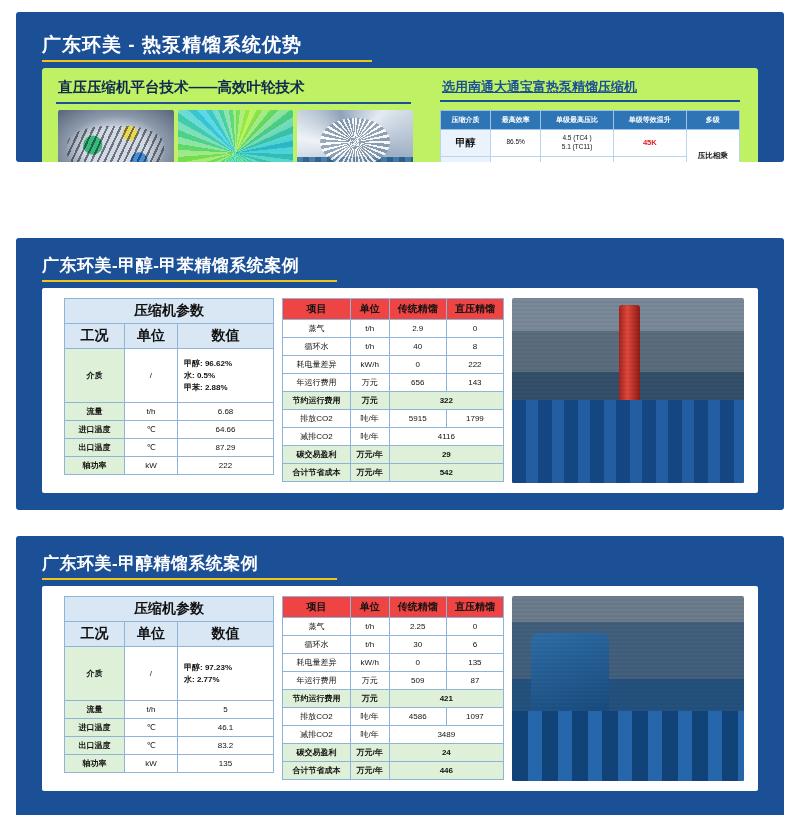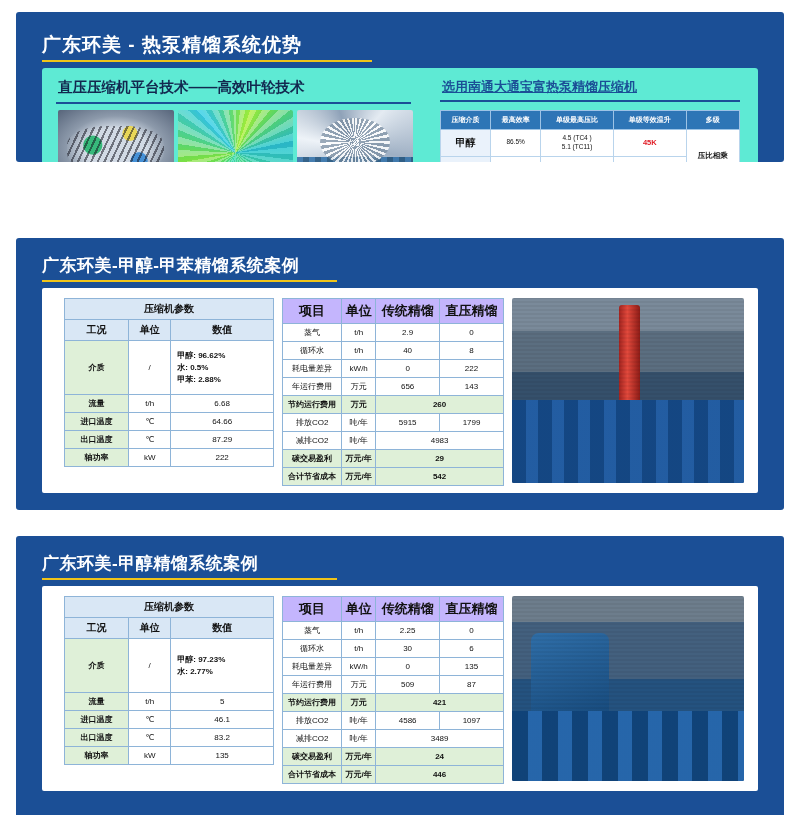--- a/index.html
+++ b/index.html
@@ -35,21 +35,21 @@
   .p1-underline {
     position: absolute;
     left: 26px; top: 48px;
     width: 330px; height: 2px;
     background: #f0c419;
   }
   .p1-white {
     position: absolute;
     left: 26px; top: 56px;
     width: 716px; height: 131px;
-    background: #5eead4;
+    background: #bef264;
     border-radius: 3px;
   }
   .p1-left-head {
     position: absolute;
     left: 16px; top: 10px;
     font-size: 14.5px;
     font-weight: bold;
     color: #12284f;
   }
   .p1-left-line {
@@ -192,43 +192,43 @@
   }
   .cp-table th, .cp-table td {
     border: 1px solid #8eb4d8;
     text-align: center;
     padding: 3px 1px;
     color: #111;
   }
   .cp-table th {
     background: #d9e7f5;
     font-weight: bold;
-    font-size: 10px;
+    font-size: 14px;
   }
   .cp-table td.lbl { background: #dff0d8; font-weight: bold; }
   .cp-table td.media { font-weight: bold; text-align: left; padding-left: 6px; line-height: 1.5; }
 
   
   .rs-table {
     position: absolute;
     left: 240px; top: 10px;
     width: 222px;
     border-collapse: collapse;
     font-size: 8px;
   }
   .rs-table th, .rs-table td {
     border: 1px solid #8eb4d8;
     text-align: center;
     padding: 3px 1px;
     color: #111;
   }
   .rs-table th {
-    background: #c4b5fd;
-    font-weight: bold;
-    font-size: 13px;
+    background: #ef4444;
+    font-weight: bold;
+    font-size: 10px;
   }
   .rs-table td.green { background: #dff0d8; font-weight: bold; }
   .rs-table td.name { background: #ffffff; }
 
   
   .case-photo {
     position: absolute;
     right: 14px; top: 10px;
     width: 232px; height: 185px;
     border-radius: 2px;
@@ -408,32 +408,32 @@
           </tr>
           <tr>
             <td class="name">年运行费用</td>
             <td>万元</td>
             <td>656</td>
             <td>143</td>
           </tr>
           <tr>
             <td class="green">节约运行费用</td>
             <td class="green">万元</td>
-            <td class="green" colspan="2">260</td>
+            <td class="green" colspan="2">322</td>
           </tr>
           <tr>
             <td class="name">排放CO2</td>
             <td>吨/年</td>
             <td>5915</td>
             <td>1799</td>
           </tr>
           <tr>
             <td class="name">减排CO2</td>
             <td>吨/年</td>
-            <td colspan="2">4983</td>
+            <td colspan="2">4116</td>
           </tr>
           <tr>
             <td class="green">碳交易盈利</td>
             <td class="green">万元/年</td>
             <td class="green" colspan="2">29</td>
           </tr>
           <tr>
             <td class="green">合计节省成本</td>
             <td class="green">万元/年</td>
             <td class="green" colspan="2">542</td>

